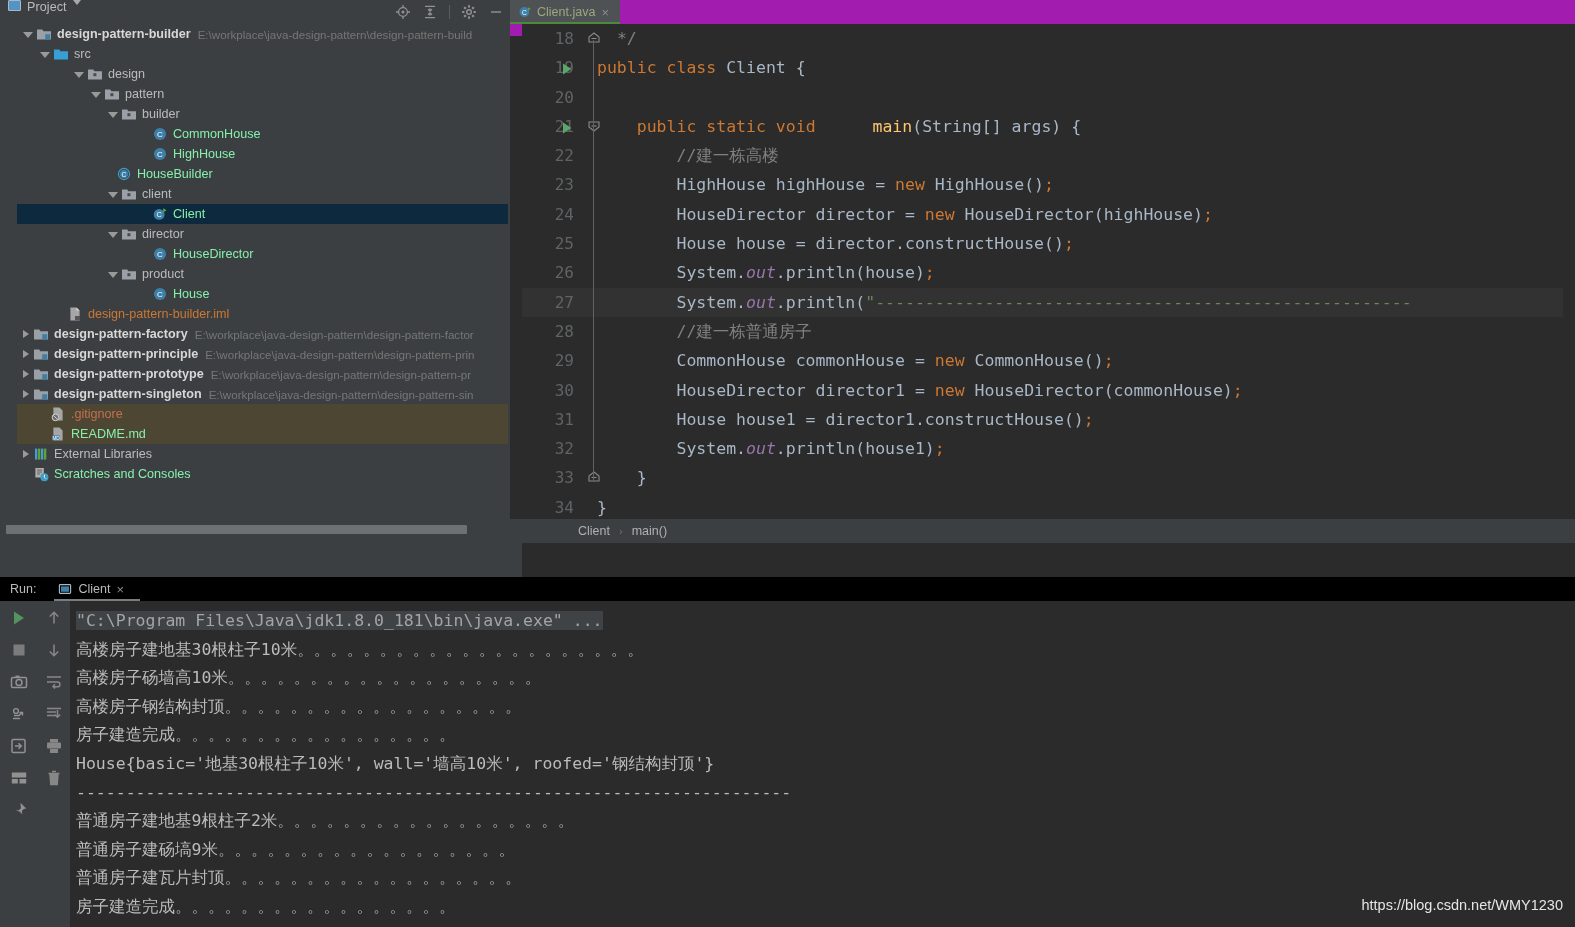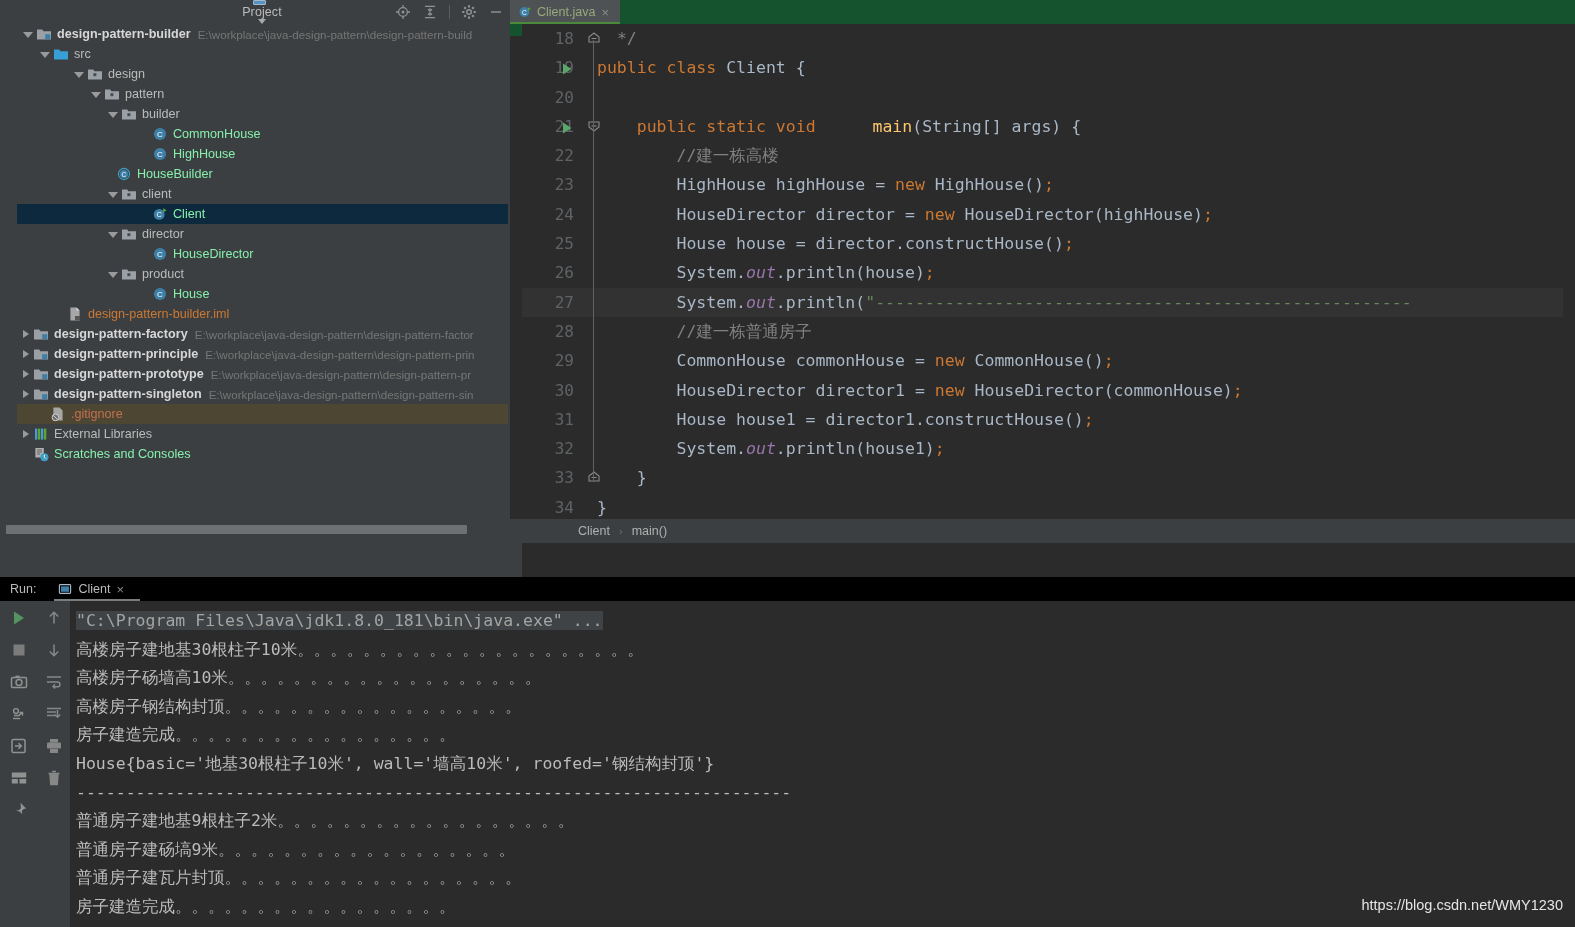--- a/index.html
+++ b/index.html
@@ -11,21 +11,21 @@
   }
   #app { position: relative; width: 1575px; height: 927px; }
 
   
   #project-panel {
     position: absolute; left: 0; top: 0; width: 510px; height: 543px;
     background: #3c3f41;
   }
   #project-header {
     position: relative; height: 24px; background: #3c3f41;
-    display: flex; align-items: center; padding-left: 8px; flex-direction: column;
+    display: flex; align-items: flex-start; padding-left: 8px;
   }
   #project-header .ph-title {
     color: #bbbbbb; font-size: 12.5px; margin-left: 6px; letter-spacing: .1px;
   }
   .win-icon {
     width: 13px; height: 11px; border: 1.6px solid #a9b7c6; border-radius: 1px;
     background: #5394c4; display:inline-block;
   }
   .caret-down {
     width: 0; height: 0; margin-left: 6px;
@@ -77,21 +77,21 @@
     background:#6e7173; border-radius:1px;
   }
   #proj-vstrip {
     position:absolute; right:0; top:24px; width:2px; height:499px; background:#3c3f41;
   }
 
   
   #editor-area {
     position:absolute; left:510px; top:0; width:1065px; height:543px; background:#2b2b2b;
   }
-  #tabbar { position:relative; height:36px; background:#14532d;text-align:center; }
+  #tabbar { position:relative; height:36px; background:#a21caf;text-align:center; }
   #tab-client {
     position:absolute; left:0; top:0; height:24px; width:110px;
     background:#4e5254; display:flex; align-items:center; padding-left:8px;
   }
   #tab-client .tab-label { color:#9aa87d; font-size:12.5px; margin:0 6px 0 5px; }
   #tab-underline { position:absolute; left:0; bottom:0; height:2px; width:110px; background:#4a8a3a; }
   .tab-close { color:#8a8a8a; font-size:13px; line-height:1; }
   .cls-ico-green { width:14px; height:14px; }
 
   #code-wrap {
@@ -352,20 +352,29 @@
           <span class="path">E:\workplace\java-design-pattern\design-pattern-sin</span>
         </div>
         <div class="trow vcsign" style="padding-left: 23px;">
           <span class="arrow blank"></span>
           <svg viewBox="0 0 16 16" class="ico">
             <path d="M3.4 1.4h6l3.2 3.2v10H3.4z" fill="#a6a6a6"></path>
             <circle cx="5.4" cy="11.4" r="3.3" fill="#6e6e6e" stroke="#d0d0d0" stroke-width="1"></circle>
             <path d="M3.3 9.4l4.2 4" stroke="#d0d0d0" stroke-width="1"></path>
           </svg>
           <span class="lbl git-name">.gitignore</span>
+        </div>
+        <div class="trow vcsign" style="padding-left: 23px;">
+          <span class="arrow blank"></span>
+          <svg viewBox="0 0 16 16" class="ico">
+            <path d="M3.4 1.4h6l3.2 3.2v10H3.4z" fill="#a6a6a6"></path>
+            <rect x="2.4" y="9.4" width="7.2" height="5" fill="#3e7fa8"></rect>
+            <text x="6" y="13.5" font-size="4.6" fill="#ffffff" text-anchor="middle" font-family="Liberation Sans, sans-serif">MD</text>
+          </svg>
+          <span class="lbl cls-name">README.md</span>
         </div>
         <div class="trow" style="padding-left: 6px;">
           <span class="arrow "></span>
           <svg viewBox="0 0 16 16" class="ico">
             <rect x="2" y="2.6" width="2.3" height="11" fill="#4a9bd4"></rect>
             <rect x="5" y="2.6" width="2.3" height="11" fill="#5aa832"></rect>
             <rect x="8" y="2.6" width="2.3" height="11" fill="#4a9bd4"></rect>
             <rect x="11" y="2.6" width="2.3" height="11" fill="#5aa832"></rect>
           </svg>
           <span class="lbl">External Libraries</span>

